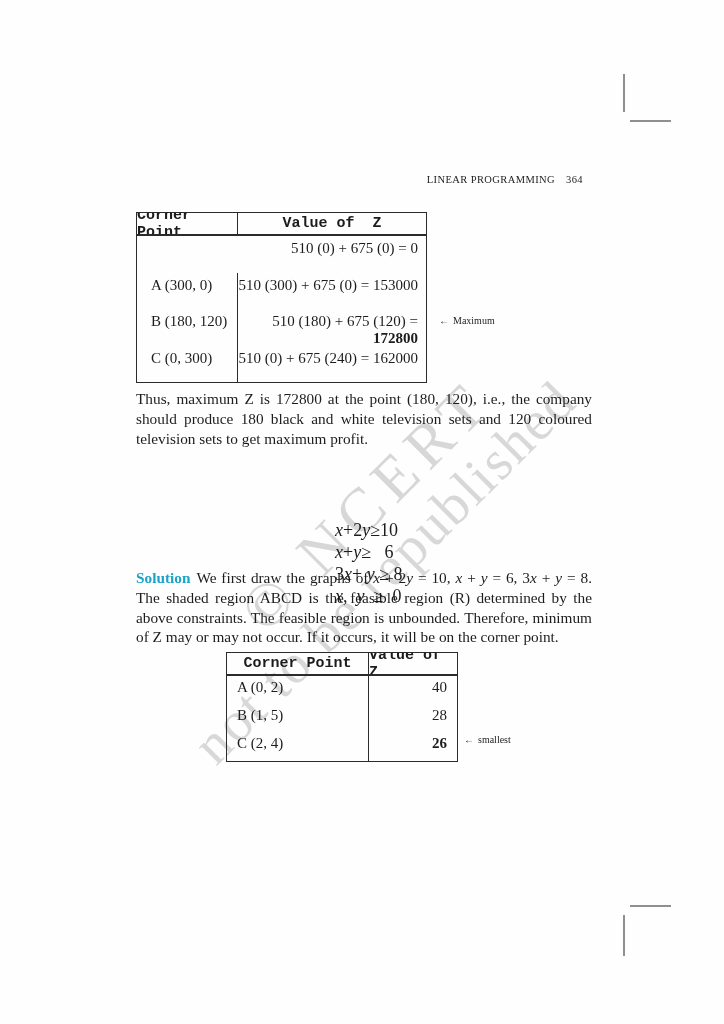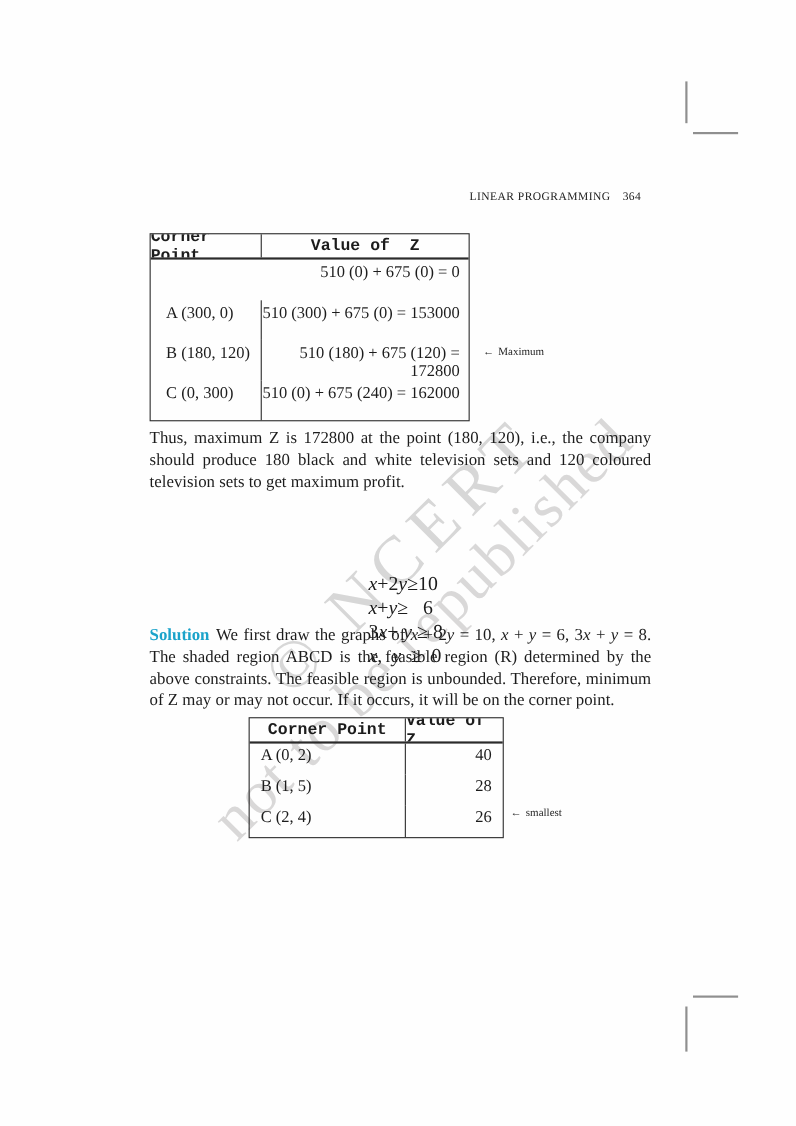--- a/index.html
+++ b/index.html
@@ -52,21 +52,21 @@
   .tbl1 .drow .c2 { padding:4px 8px 0 0; text-align:right; }
 
   .tbl2 { left:226px; top:652px; width:232px; }
   .tbl2 .c1 { width:142px; }
   .tbl2 .c2 { flex:1; }
   .tbl2 .hdr { height:23px; }
   .tbl2 .drow { height:28.2px; }
   .tbl2 .drow .c1 { padding:3px 0 0 10px; }
   .tbl2 .drow .c2 { padding:3px 10px 0 0; text-align:right; }
 
-  .bold { font-weight:normal;margin-left:44px; }
+  .bold { font-weight:bold;margin-left:44px; }
 
   .annot { position:absolute; font-size:10px; white-space:nowrap; }
   .annot-max  { left:439px; top:315px; }
   .annot-small{ left:464px; top:734px; }
   .annot .arr { margin-right:4px; }
 
   
   .para {
     position:absolute; left:136px; width:456px;
     font-size:15.3px; line-height:20px; text-align:justify;

